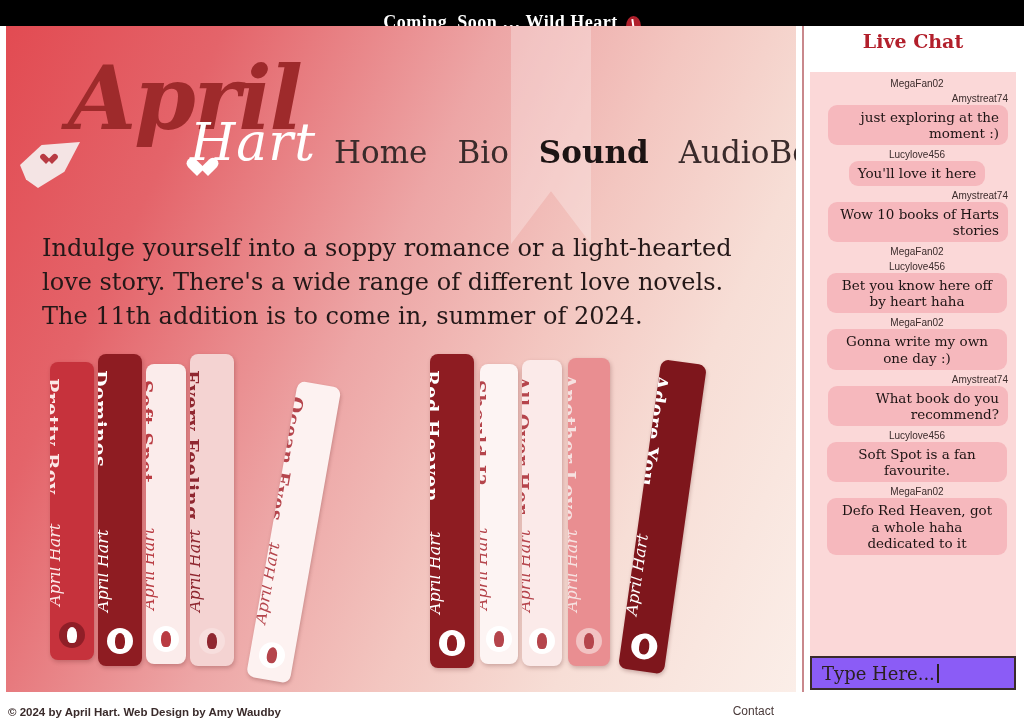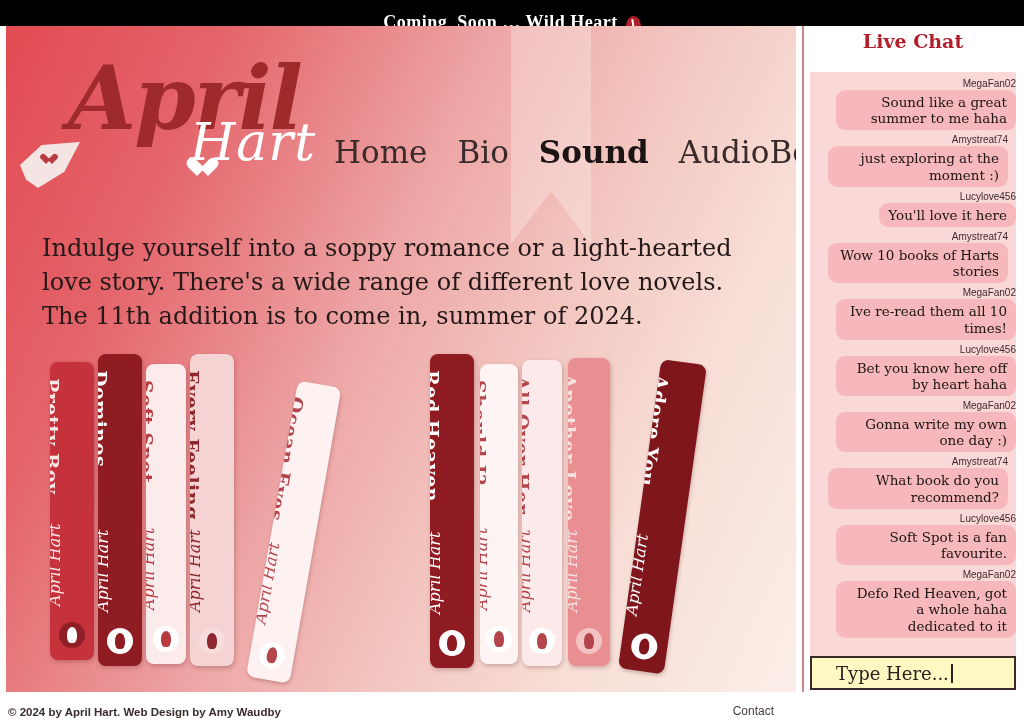--- a/index.html
+++ b/index.html
@@ -283,33 +283,33 @@
     display: inline-block;
     background: #f6b8bd;
     border-radius: 9px;
     padding: 4px 9px;
     font-family: "DejaVu Serif", serif;
     font-size: 13.5px;
     line-height: 1.2;
     color: #1d1414;
     max-width: 180px;
   }
-  .msg.left { padding-left: 8px; text-align: right; }
+  .msg.left { padding-left: 8px; text-align: center; }
   .msg.right { padding-right: 8px; text-align: right; }
   .msg.right .who { text-align: right; }
 
   .chat-input {
     position: absolute;
     left: 6px; bottom: 2px;
     width: 206px; height: 34px;
-    background: #fef9c3;
+    background: #8b5cf6;
     border: 2px solid #3a2b2b;
     display: flex;
     align-items: center;
-    padding-left: 24px;
+    padding-left: 10px;
     font-family: "DejaVu Serif", serif;
     font-size: 18px;
     color: #2b2020;
   }
   .caret {
     display: inline-block;
     width: 2px; height: 19px;
     background: #2b2020;
     margin-left: 2px;
   }
@@ -435,25 +435,25 @@
             <div class="emblem" style="background: rgb(255, 255, 255);">
               <div class="feather" style="background: rgb(126, 22, 28);"></div>
             </div>
           </div>
         </div>
     </div>
 
     <aside class="chat">
       <div class="chat-header">Live Chat</div>
       <div class="chat-body" id="chat-body">
-          <div class="msg left"><span class="who">MegaFan02</span><span class="bubble">Sound like a great summer to me haha</span></div>
+          <div class="msg left"><span class="who">MegaFan02</span></div>
           <div class="msg right"><span class="who">Amystreat74</span><span class="bubble">just exploring at the moment :)</span></div>
           <div class="msg left"><span class="who">Lucylove456</span><span class="bubble">You'll love it here</span></div>
           <div class="msg right"><span class="who">Amystreat74</span><span class="bubble">Wow 10 books of Harts stories</span></div>
-          <div class="msg left"><span class="who">MegaFan02</span><span class="bubble">Ive re-read them all 10 times!</span></div>
+          <div class="msg left"><span class="who">MegaFan02</span></div>
           <div class="msg left"><span class="who">Lucylove456</span><span class="bubble">Bet you know here off by heart haha</span></div>
           <div class="msg left"><span class="who">MegaFan02</span><span class="bubble">Gonna write my own one day :)</span></div>
           <div class="msg right"><span class="who">Amystreat74</span><span class="bubble">What book do you recommend?</span></div>
           <div class="msg left"><span class="who">Lucylove456</span><span class="bubble">Soft Spot is a fan favourite.</span></div>
           <div class="msg left"><span class="who">MegaFan02</span><span class="bubble">Defo Red Heaven, got a whole haha dedicated to it</span></div>
         </div>
       <div class="chat-input">
         <span>Type Here...</span>
           <span class="caret"></span>
       </div>

